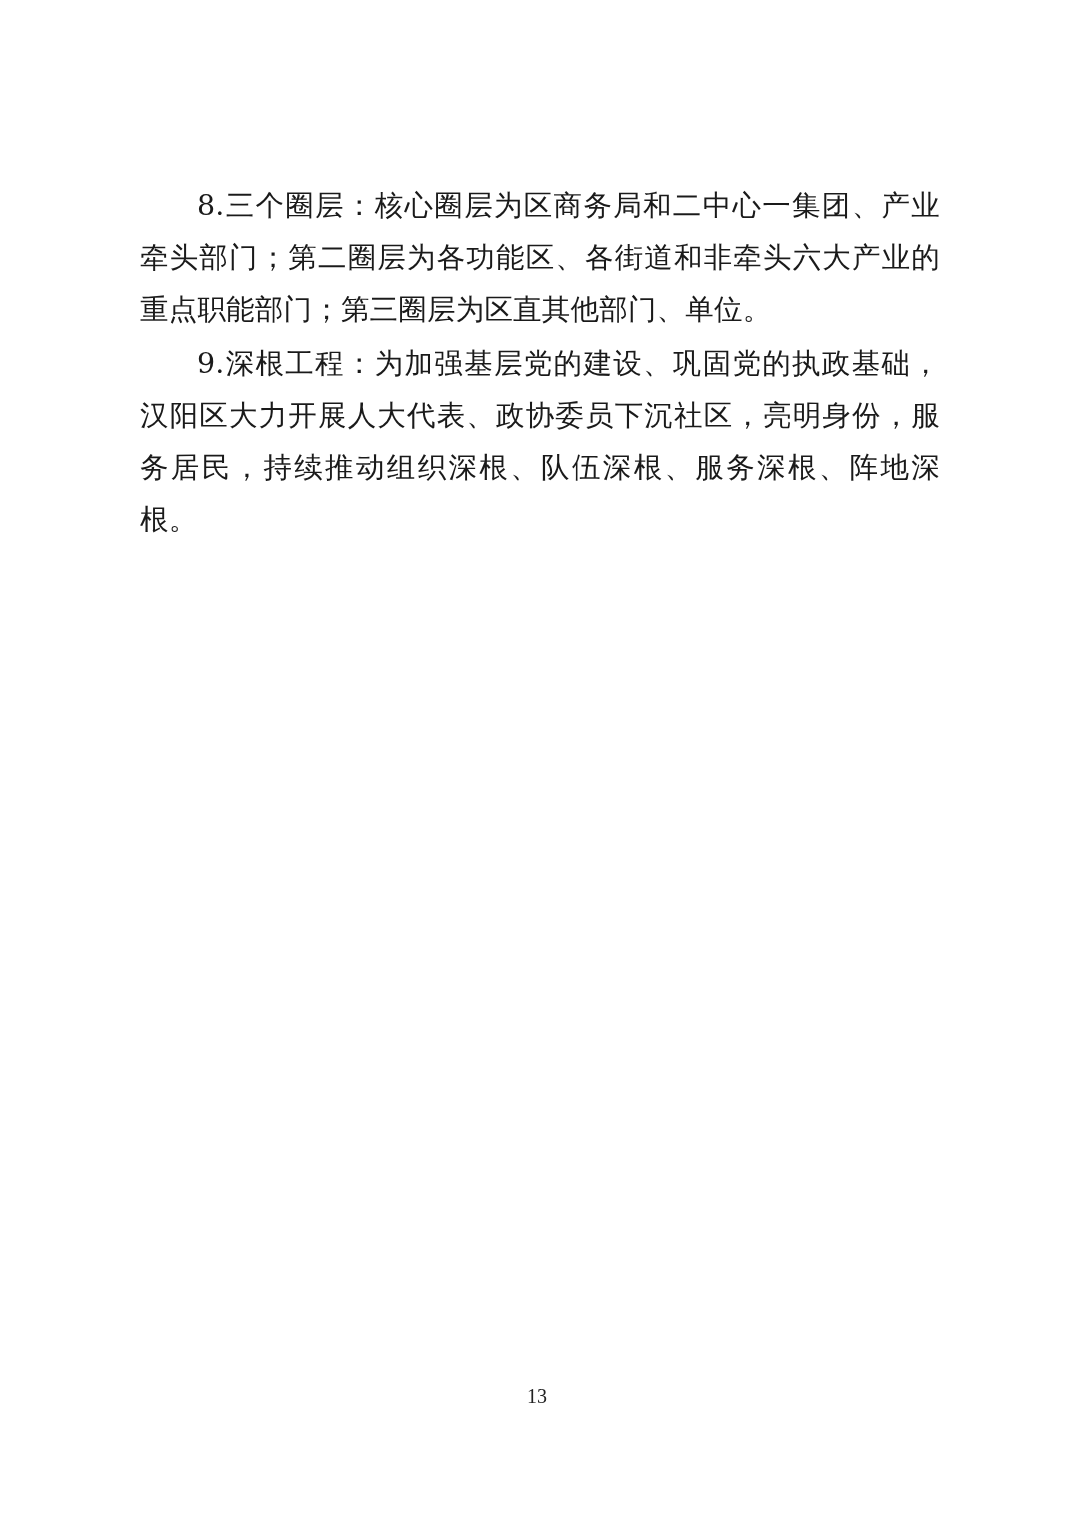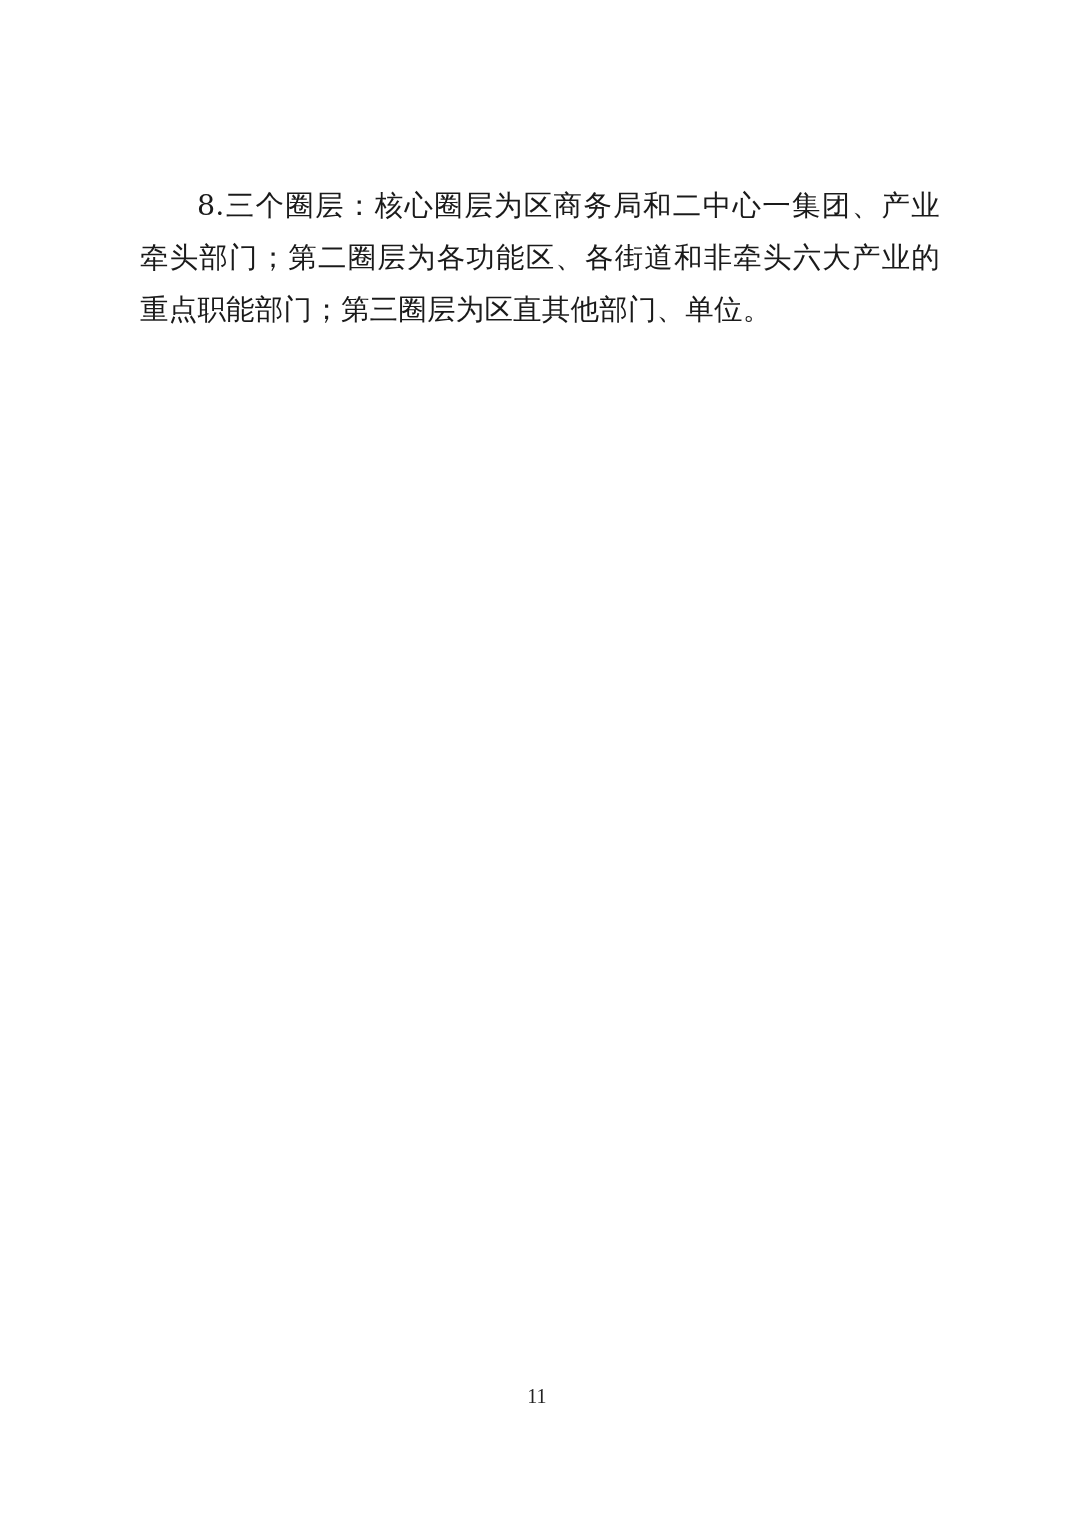--- a/index.html
+++ b/index.html
@@ -48,15 +48,16 @@
     font-family: "Liberation Serif", serif;
     color: #222;
   }
 </style>
 </head>
 <body>
 
 <div class="page">
   <div class="content">
     <p class="para">8.三个圈层：核心圈层为区商务局和二中心一集团、产业牵头部门；第二圈层为各功能区、各街道和非牵头六大产业的重点职能部门；第三圈层为区直其他部门、单位。</p>
+    <p class="para">9.深根工程：为加强基层党的建设、巩固党的执政基础，汉阳区大力开展人大代表、政协委员下沉社区，亮明身份，服务居民，持续推动组织深根、队伍深根、服务深根、阵地深根。</p>
   </div>
-  <div class="page-number">11</div>
+  <div class="page-number">13</div>
 </div>
 
 </body></html>

